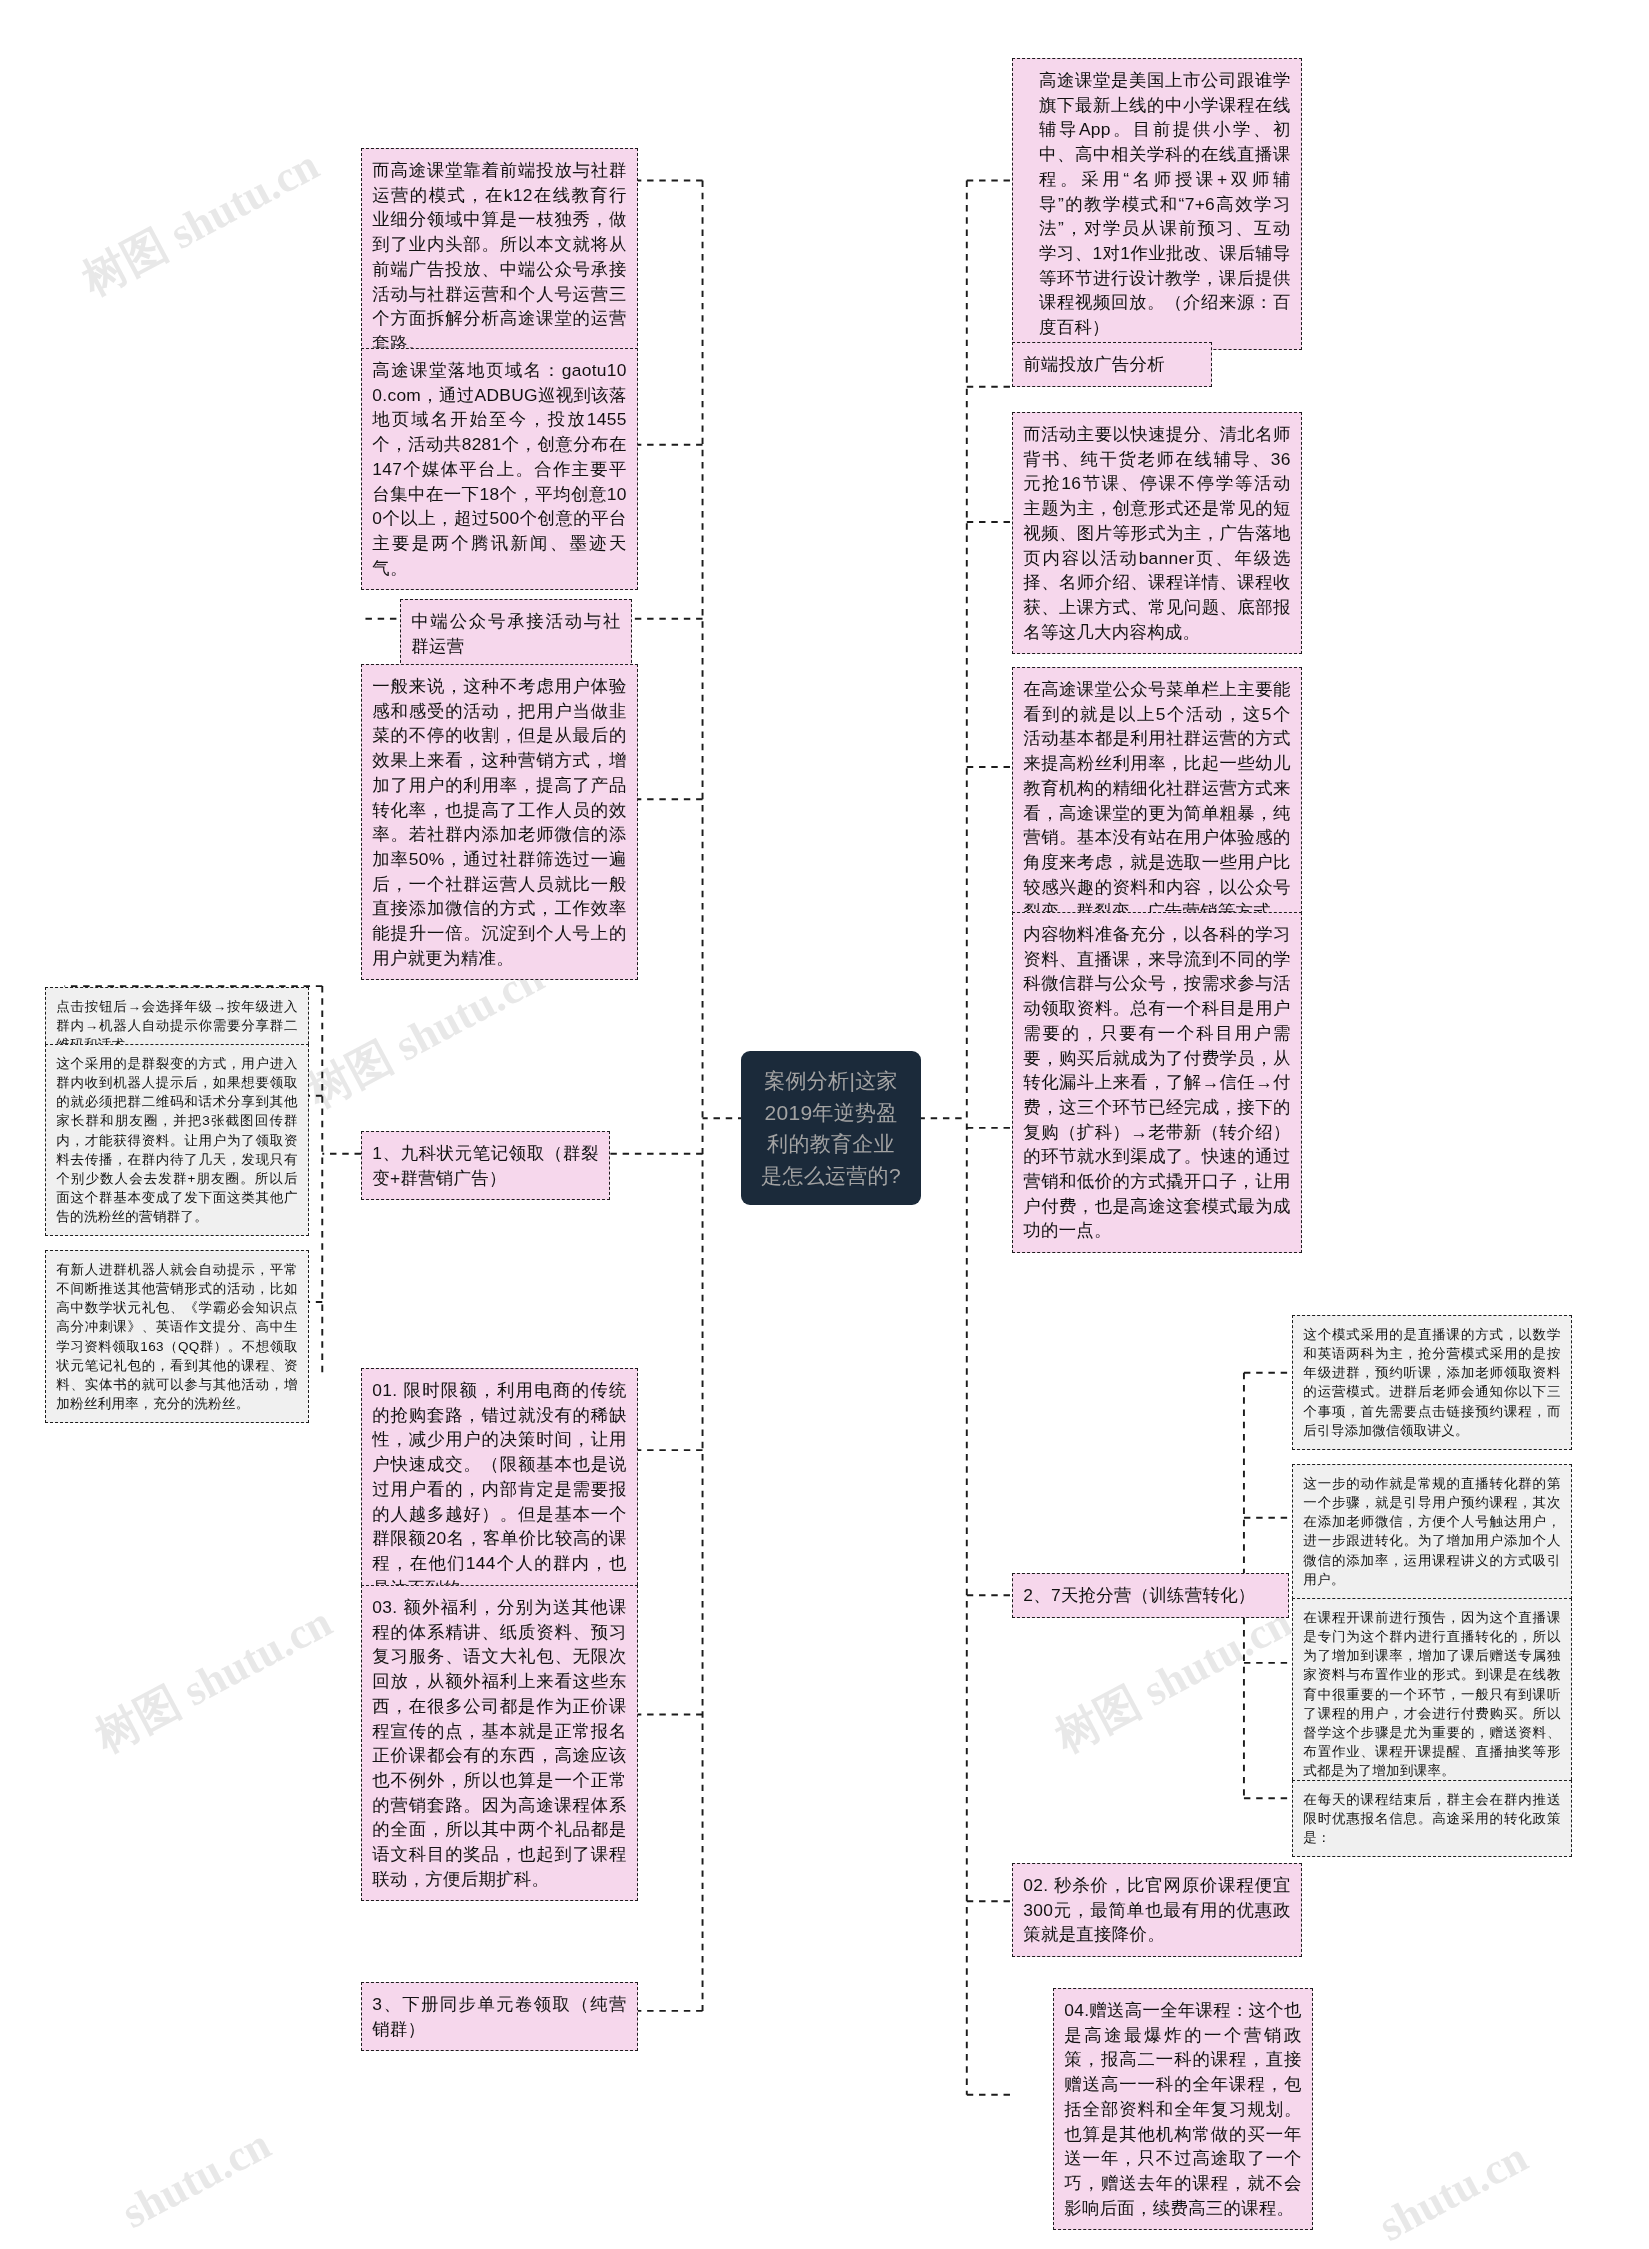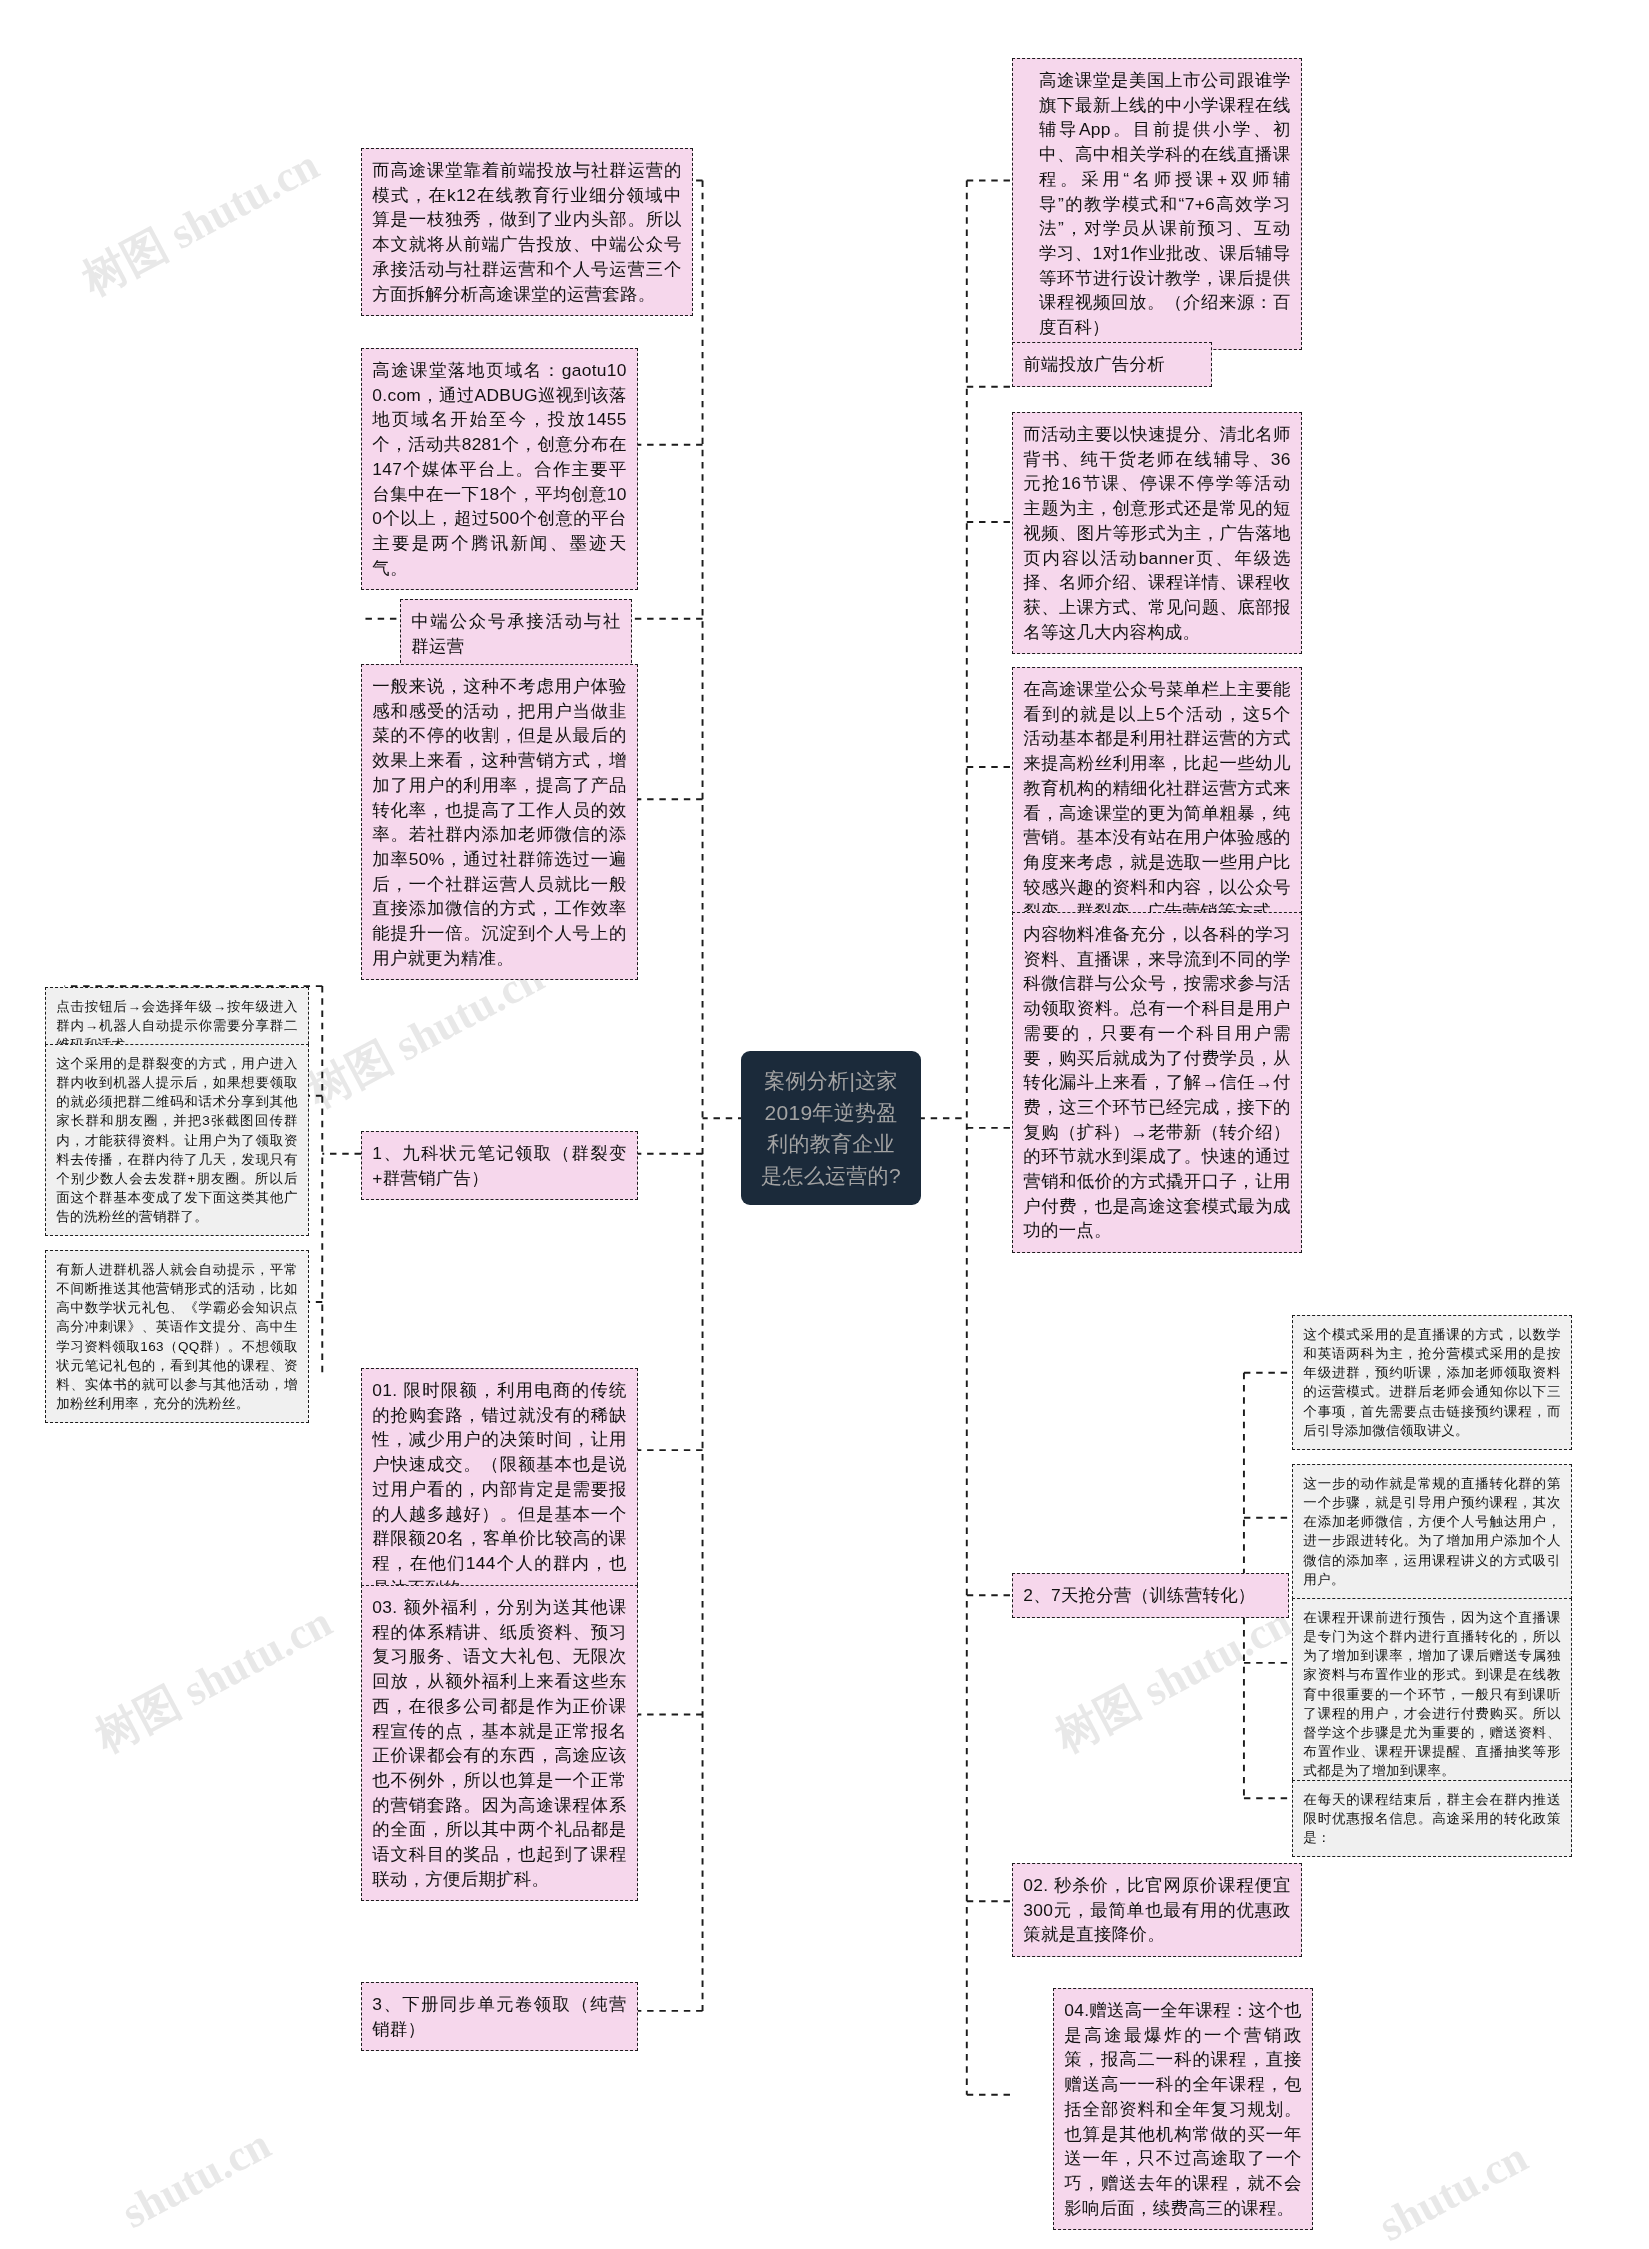--- a/index.html
+++ b/index.html
@@ -96,25 +96,25 @@
       <path d="M1930 2130 V2790"></path>
       <path d="M1930 2130 H2000"></path>
       <path d="M1930 2355 H2000"></path>
       <path d="M1930 2580 H2000"></path>
       <path d="M1930 2790 H2000"></path>
     </g>
   </svg>
 
   <div class="root" style="left:741px;top:1051px;width:180px;">案例分析|这家2019年逆势盈利的教育企业是怎么运营的?</div>
 
-  <div class="node pink" style="left:361px;top:148px;width:332px;">而高途课堂靠着前端投放与社群运营的模式，在k12在线教育行业细分领域中算是一枝独秀，做到了业内头部。所以本文就将从前端广告投放、中端公众号承接活动与社群运营和个人号运营三个方面拆解分析高途课堂的运营套路。</div>
+  <div class="node pink" style="left:361px;top:148px;width:277px;">而高途课堂靠着前端投放与社群运营的模式，在k12在线教育行业细分领域中算是一枝独秀，做到了业内头部。所以本文就将从前端广告投放、中端公众号承接活动与社群运营和个人号运营三个方面拆解分析高途课堂的运营套路。</div>
   <div class="node pink" style="left:361px;top:348px;width:277px;">高途课堂落地页域名：gaotu100.com，通过ADBUG巡视到该落地页域名开始至今，投放1455个，活动共8281个，创意分布在147个媒体平台上。合作主要平台集中在一下18个，平均创意100个以上，超过500个创意的平台主要是两个腾讯新闻、墨迹天气。</div>
   <div class="node pink" style="left:400px;top:599px;width:232px;">中端公众号承接活动与社群运营</div>
   <div class="node pink" style="left:361px;top:664px;width:277px;">一般来说，这种不考虑用户体验感和感受的活动，把用户当做韭菜的不停的收割，但是从最后的效果上来看，这种营销方式，增加了用户的利用率，提高了产品转化率，也提高了工作人员的效率。若社群内添加老师微信的添加率50%，通过社群筛选过一遍后，一个社群运营人员就比一般直接添加微信的方式，工作效率能提升一倍。沉淀到个人号上的用户就更为精准。</div>
-  <div class="node pink" style="left:361px;top:1131px;width:277px;">1、九科状元笔记领取（群裂变+群营销广告）</div>
+  <div class="node pink" style="left:361px;top:1131px;width:249px;">1、九科状元笔记领取（群裂变+群营销广告）</div>
   <div class="node pink" style="left:361px;top:1368px;width:277px;">01. 限时限额，利用电商的传统的抢购套路，错过就没有的稀缺性，减少用户的决策时间，让用户快速成交。（限额基本也是说过用户看的，内部肯定是需要报的人越多越好）。但是基本一个群限额20名，客单价比较高的课程，在他们144个人的群内，也是达不到的。</div>
   <div class="node pink" style="left:361px;top:1585px;width:277px;">03. 额外福利，分别为送其他课程的体系精讲、纸质资料、预习复习服务、语文大礼包、无限次回放，从额外福利上来看这些东西，在很多公司都是作为正价课程宣传的点，基本就是正常报名正价课都会有的东西，高途应该也不例外，所以也算是一个正常的营销套路。因为高途课程体系的全面，所以其中两个礼品都是语文科目的奖品，也起到了课程联动，方便后期扩科。</div>
   <div class="node pink" style="left:361px;top:1982px;width:277px;">3、下册同步单元卷领取（纯营销群）</div>
 
   <div class="node gray" style="left:45px;top:965px;width:264px;font-size:13.5px;margin-top:22px;">点击按钮后→会选择年级→按年级进入群内→机器人自动提示你需要分享群二维码和话术。</div>
   <div class="node gray" style="left:45px;top:1044px;width:264px;font-size:13.5px;">这个采用的是群裂变的方式，用户进入群内收到机器人提示后，如果想要领取的就必须把群二维码和话术分享到其他家长群和朋友圈，并把3张截图回传群内，才能获得资料。让用户为了领取资料去传播，在群内待了几天，发现只有个别少数人会去发群+朋友圈。所以后面这个群基本变成了发下面这类其他广告的洗粉丝的营销群了。</div>
   <div class="node gray" style="left:45px;top:1250px;width:264px;font-size:13.5px;">有新人进群机器人就会自动提示，平常不间断推送其他营销形式的活动，比如高中数学状元礼包、《学霸必会知识点高分冲刺课》、英语作文提分、高中生学习资料领取163（QQ群）。不想领取状元笔记礼包的，看到其他的课程、资料、实体书的就可以参与其他活动，增加粉丝利用率，充分的洗粉丝。</div>
 
   <div class="node pink" style="left:1012px;top:58px;width:290px;padding-left:26px;">高途课堂是美国上市公司跟谁学旗下最新上线的中小学课程在线辅导App。目前提供小学、初中、高中相关学科的在线直播课程。采用“名师授课+双师辅导”的教学模式和“7+6高效学习法”，对学员从课前预习、互动学习、1对1作业批改、课后辅导等环节进行设计教学，课后提供课程视频回放。（介绍来源：百度百科）</div>
   <div class="node pink" style="left:1012px;top:342px;width:200px;">前端投放广告分析</div>

